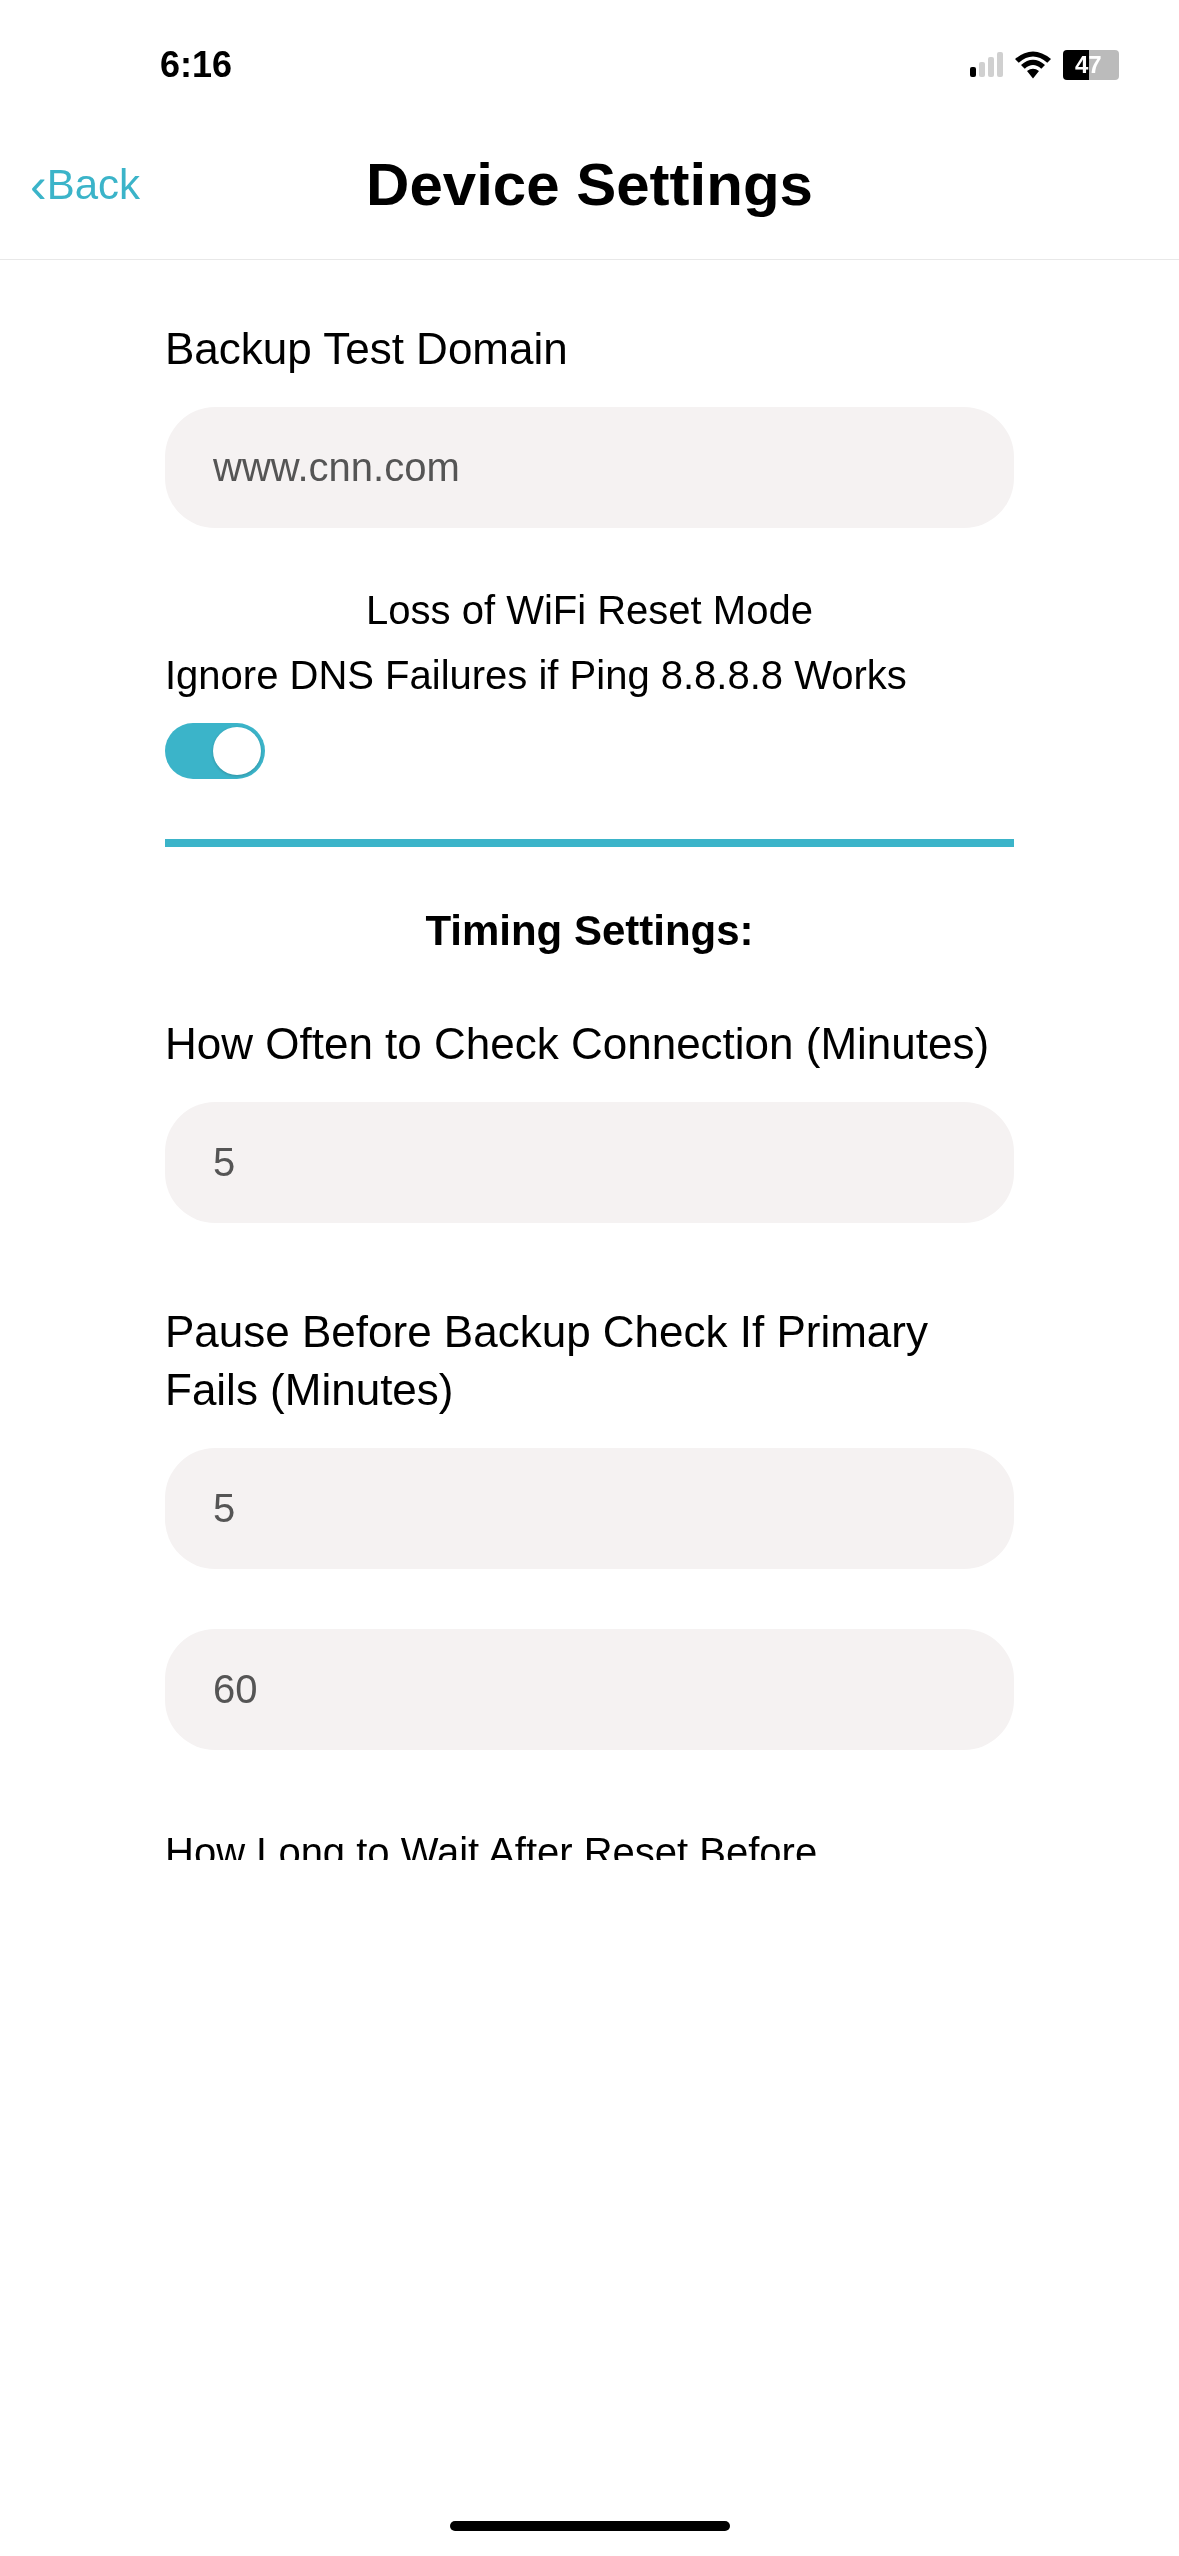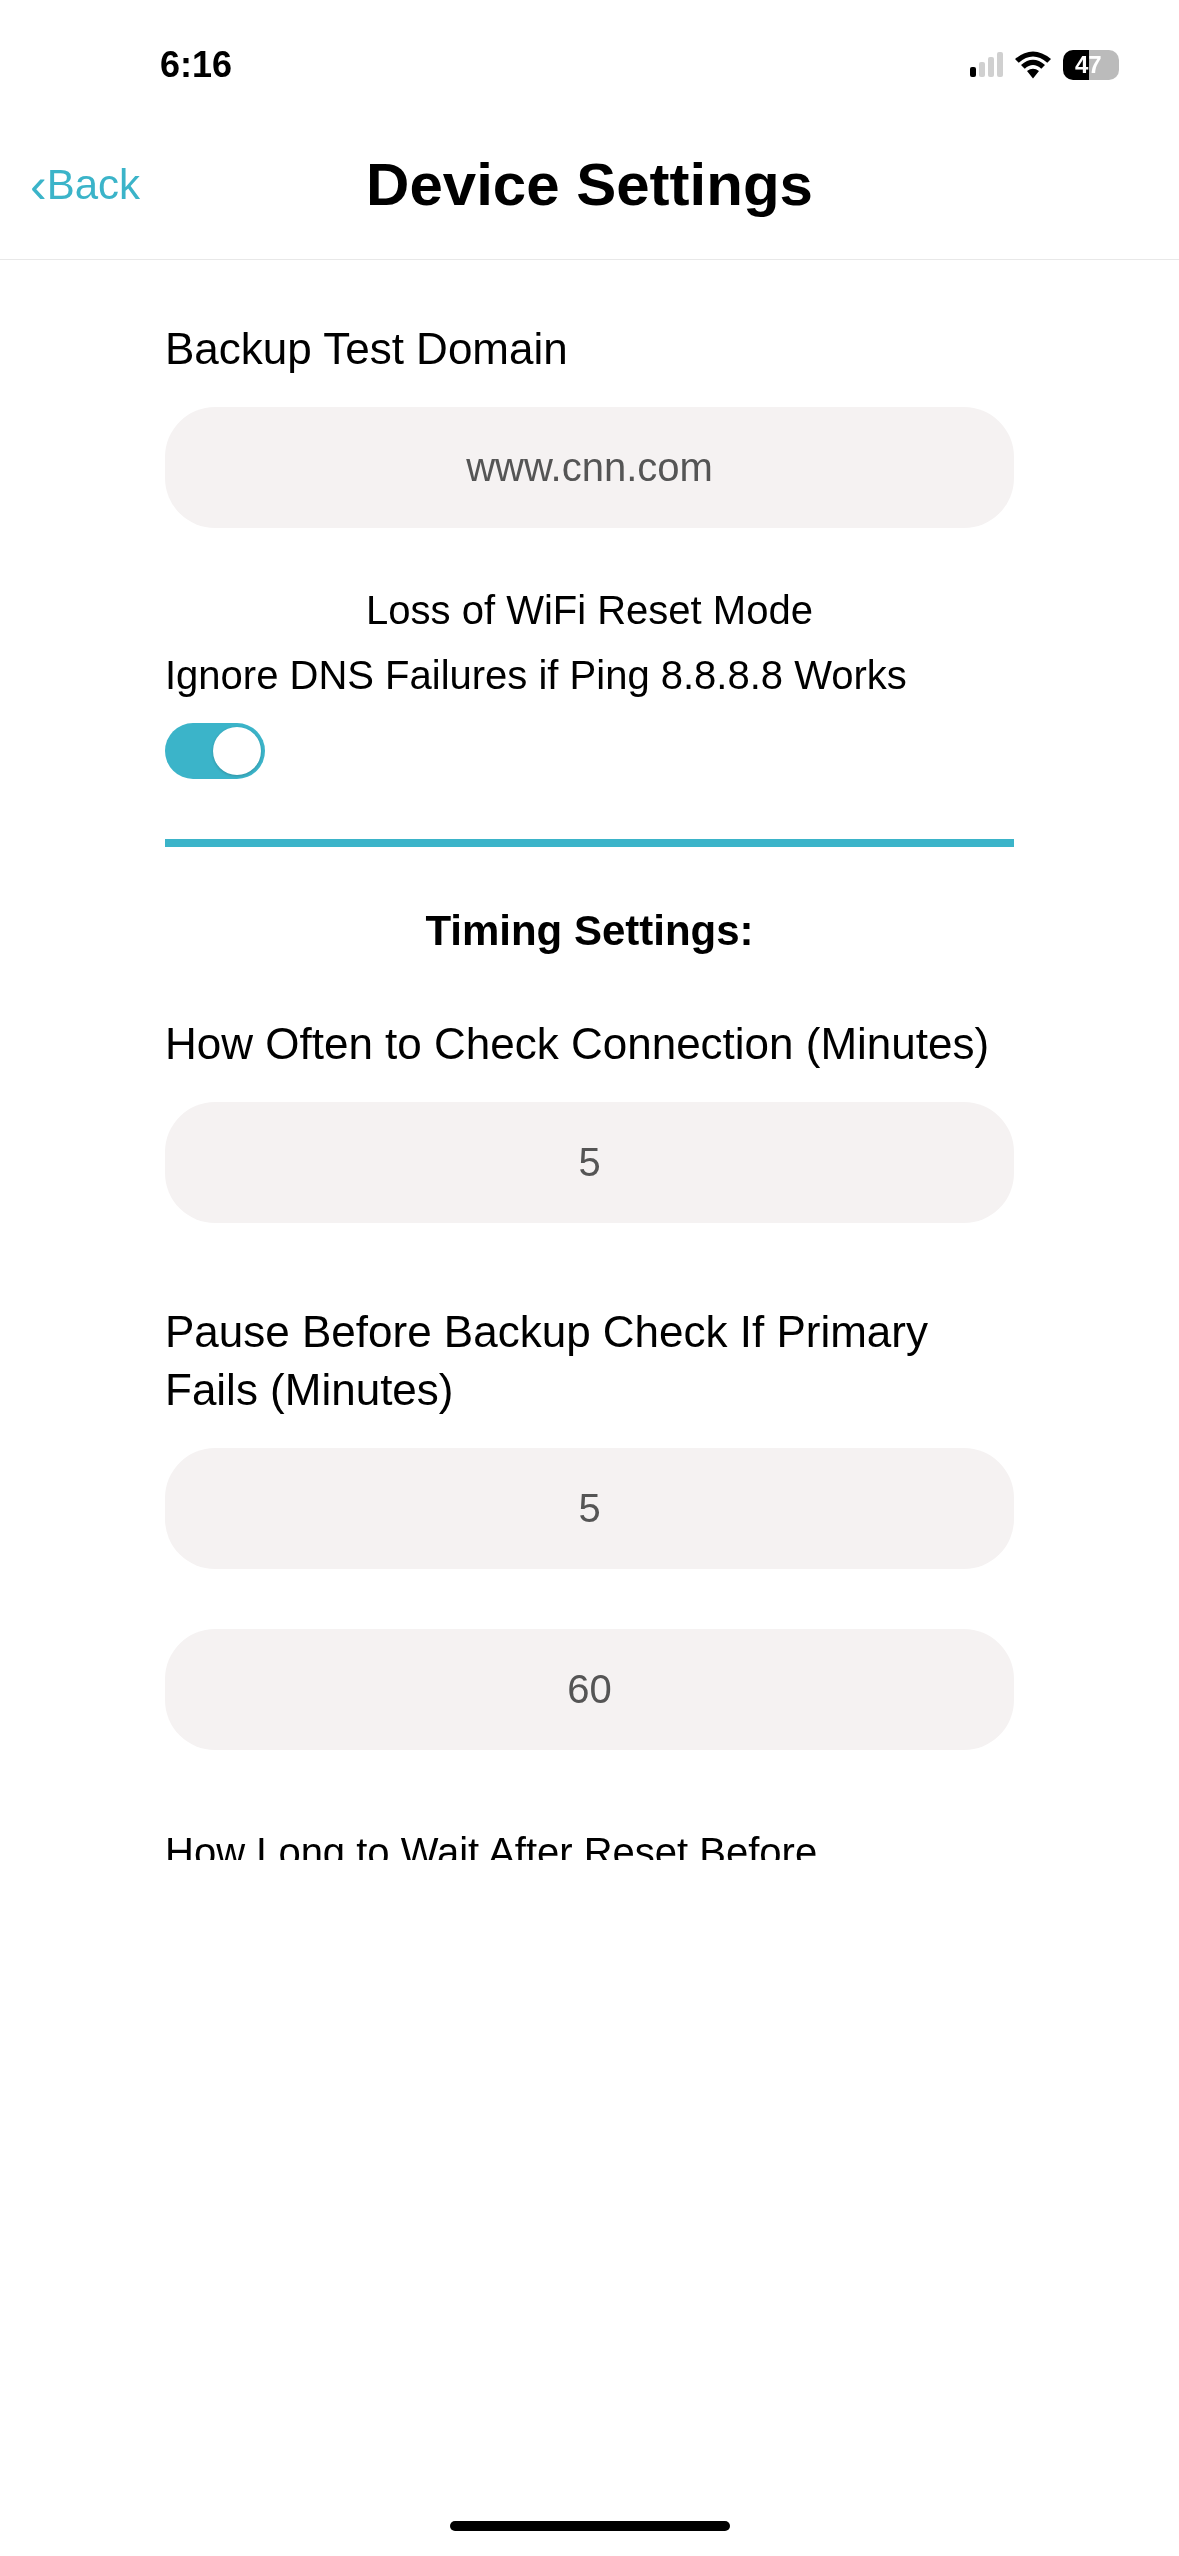--- a/index.html
+++ b/index.html
@@ -53,21 +53,21 @@
     .signal-bar:nth-child(3) { height: 20px; }
     .signal-bar:nth-child(4) { height: 25px; }
     
     .wifi-icon {
       width: 36px;
       height: 28px;
     }
     .battery-badge {
       background: #000;
       color: #fff;
-      border-radius: 10px;
+      border-radius: 4px;
       padding: 2px 8px;
       font-size: 24px;
       font-weight: 600;
       position: relative;
       width: 56px;
       height: 30px;
       display: flex;
       align-items: center;
       justify-content: flex-start;
       background: linear-gradient(to right, #000 47%, #bbb 47%);
@@ -120,21 +120,20 @@
     
     .text-input {
       width: 100%;
       background: #f5f2f2;
       border: none;
       border-radius: 50px;
       padding: 38px 48px;
       font-size: 40px;
       color: #555;
       margin-bottom: 60px;
-      text-align: center;
     }
     
     .center-label {
       font-size: 40px;
       color: #000;
       text-align: center;
       margin-bottom: 20px;
     }
     
     .select-wrap {

